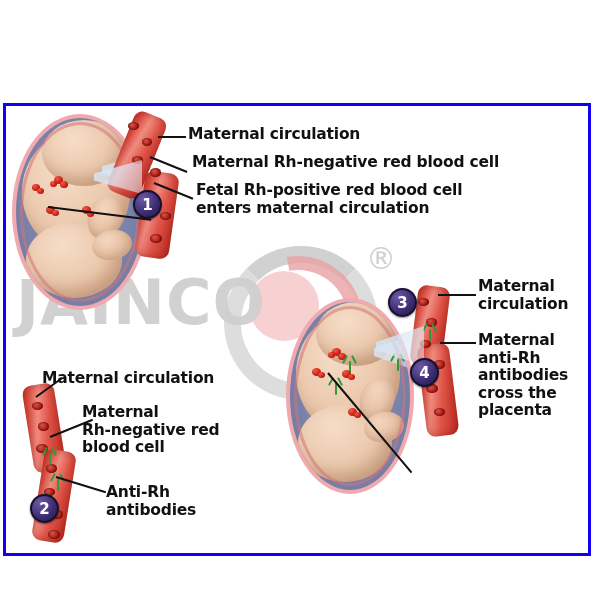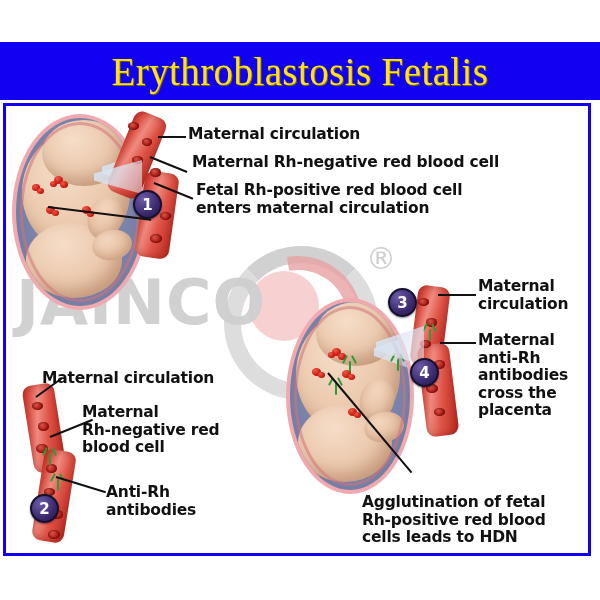--- a/index.html
+++ b/index.html
@@ -146,23 +146,20 @@
   .ab span{position:absolute;background:#2f9b36;border-radius:1px;}
   .ab .stem{left:7px;top:7px;width:2.2px;height:12px;}
   .ab .a1{left:2px;top:1px;width:2.2px;height:9px;transform:rotate(28deg);}
   .ab .a2{left:11px;top:1px;width:2.2px;height:9px;transform:rotate(-28deg);}
 </style>
 </head>
 <body>
 
 <div class="page">
 
-  <div class="titlebar">
-    <div class="title-text">Erythroblastosis Fetalis</div>
-  </div>
 
   <div class="frame">
     <div class="canvas">
 
       <div class="wm wm-ring"></div>
       <div class="wm wm-ring-red"></div>
       <div class="wm wm-ring2"></div>
       <div class="wm wm-word">JAINCO</div>
       <div class="wm wm-reg">®</div>
 
@@ -336,19 +333,16 @@
       <div class="lead" style="left:434px;top:236px;width:36px;"></div>
       <div class="lead" style="left:322px;top:266px;width:130px;transform:rotate(50deg);"></div>
 
       <div class="lbl" style="left:472px;top:172px;">Maternal
 circulation</div>
       <div class="lbl" style="left:472px;top:226px;">Maternal
 anti-Rh
 antibodies
 cross the
 placenta</div>
-      <div class="lbl" style="left:356px;top:388px;">Agglutination of fetal
-Rh-positive red blood
-cells leads to HDN</div>
 
     </div>
   </div>
 </div>
 
 </body></html>

